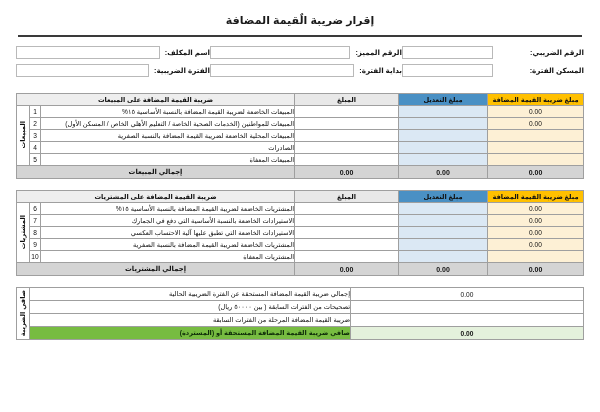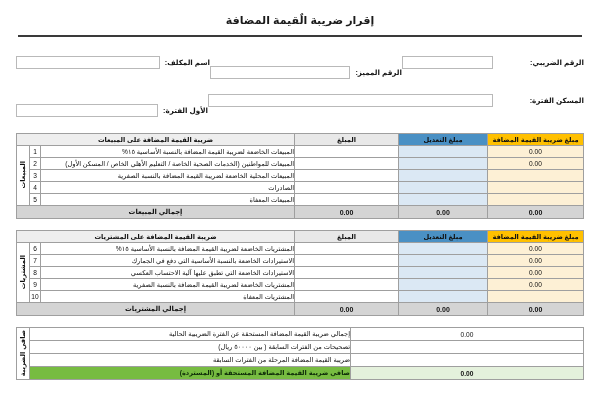--- a/index.html
+++ b/index.html
@@ -51,21 +51,21 @@
     padding-left: 5px;
   }
   .f-box {
     height: 13px;
     border: 1px solid #b9b9b9;
     background: #fff;
     flex: 1 1 auto;
   }
   .grp { display: flex; align-items: center; flex: 1 1 0; }
   .grp.g1 { flex: 0 0 194px; justify-content: center; }
-  .grp.g2 { flex: 0 0 192px; margin-top: 20px; }
+  .grp.g2 { flex: 0 0 192px; }
   .grp.g3 { flex: 1 1 auto; gap: 32px; }
   .grp .f-label { flex: 0 0 auto; }
 
   
   .tbl {
     margin: 0 16px;
     border-collapse: collapse;
     width: calc(100% - 32px);
     table-layout: fixed;
   }
@@ -233,21 +233,25 @@
         <div class="f-label">اسم المكلف:</div>
         <div class="f-box"></div>
       </div>
     </div>
     <div class="ident-row">
       <div class="grp g3">
         <div class="f-label">المسكن الفترة:</div>
         <div class="f-box"></div>
       </div>
       <div class="grp g2">
-        <div class="f-label">الأول الفترة:</div>
+        <div class="f-label">بداية الفترة:</div>
+        <div class="f-box"></div>
+      </div>
+      <div class="grp g1">
+        <div class="f-label">الفترة الضريبية:</div>
         <div class="f-box"></div>
       </div>
     </div>
   </div>
 
   <div class="gap"></div>
 
   <table class="tbl">
     <colgroup>
       <col class="col-net">

